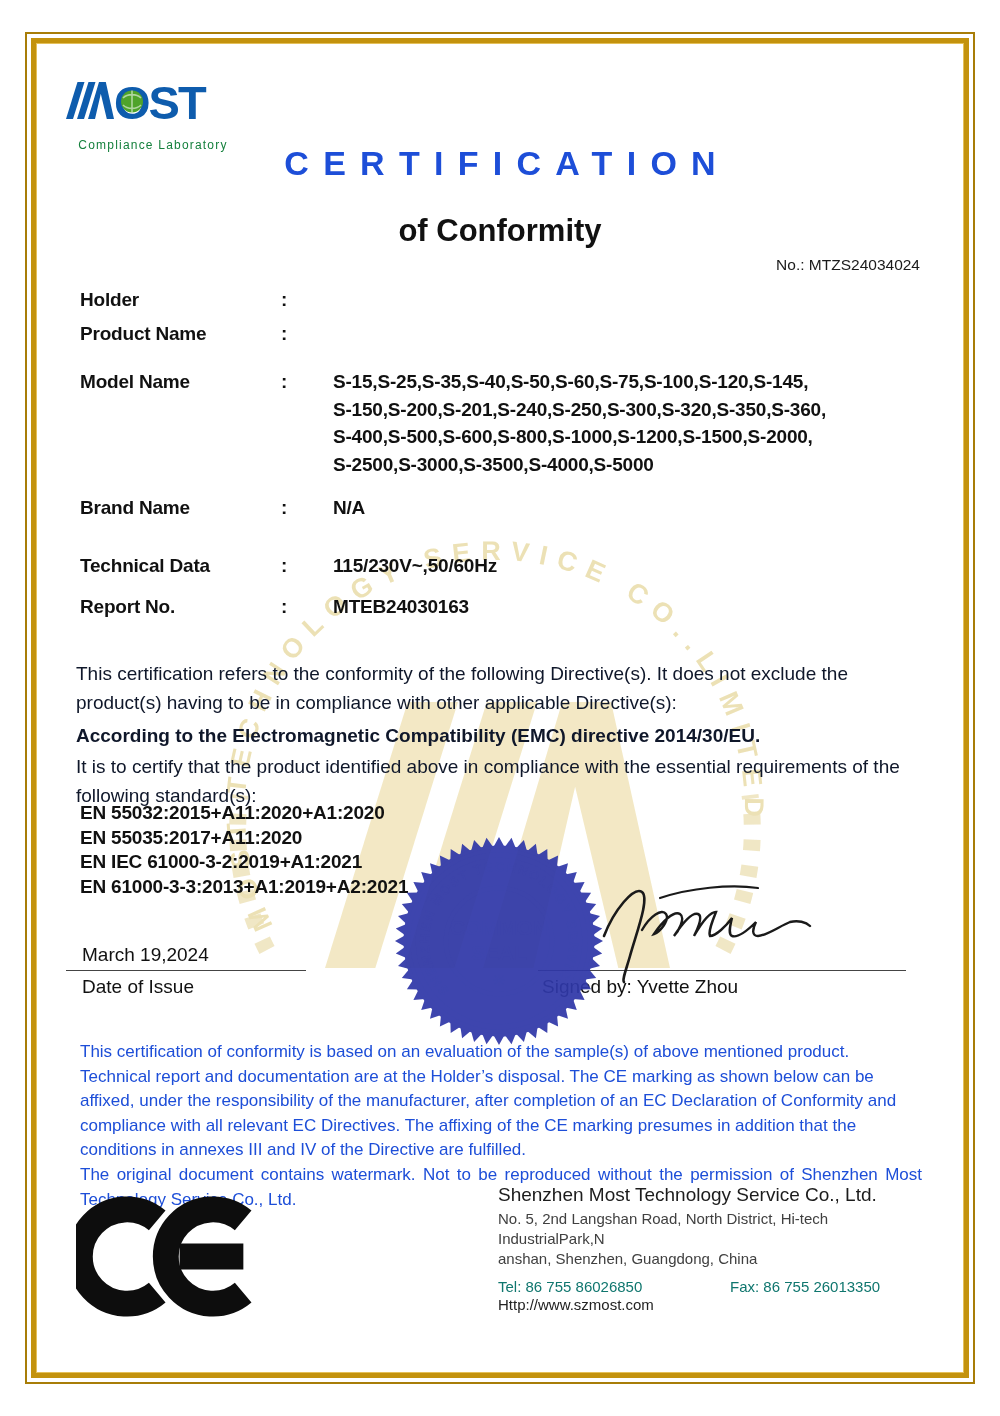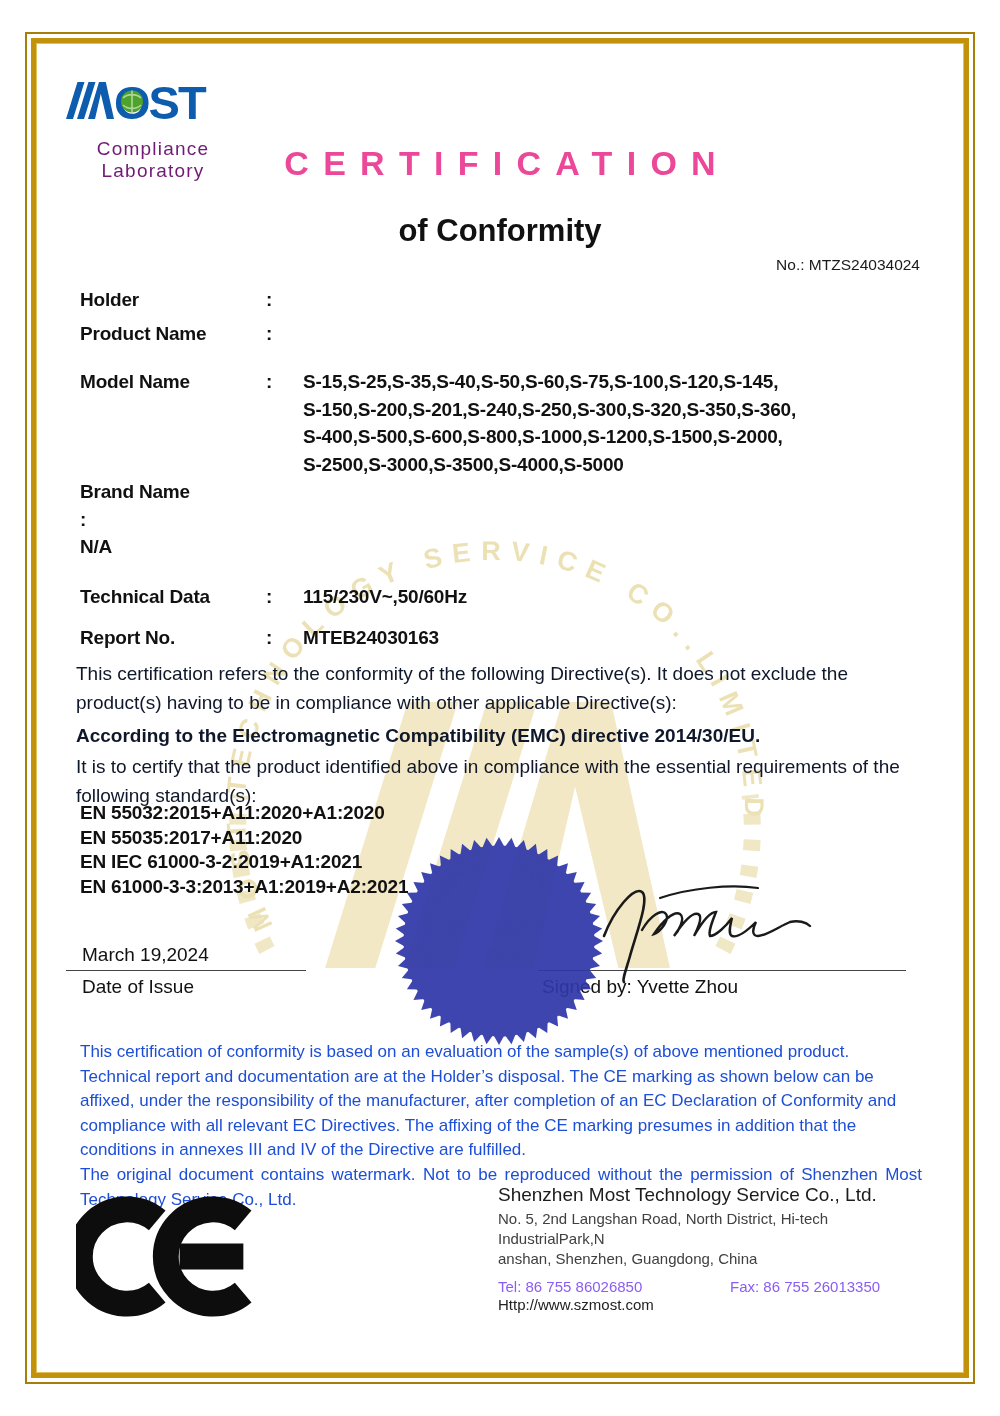--- a/index.html
+++ b/index.html
@@ -5,33 +5,33 @@
   html,body{margin:0;padding:0;background:#fff;}
   .page{position:relative;width:1000px;height:1416px;background:#fff;overflow:hidden;
         font-family:"Liberation Sans","DejaVu Sans",sans-serif;color:#111;}
   
   .border-outer{position:absolute;left:25px;top:32px;right:25px;bottom:32px;
         border:2px solid #a87d08;pointer-events:none;}
   .border-inner{position:absolute;left:31px;top:38px;right:31px;bottom:38px;
         border:5px solid #c3920d;box-shadow:inset 0 0 0 1px #e4c05a;pointer-events:none;}
   
   .logo{position:absolute;left:62px;top:74px;width:182px;}
-  .logo-caption{color:#701a75;font-size:19px;letter-spacing:1.2px;margin-top:2px;text-align:center;}
+  .logo-caption{color:#15803d;font-size:12px;letter-spacing:1.2px;margin-top:2px;text-align:center;}
   
   .title{position:absolute;left:0;right:0;top:144px;text-align:center;font-size:34px;
-         font-weight:bold;letter-spacing:0.42em;text-indent:0.42em;color:#ec4899;}
+         font-weight:bold;letter-spacing:0.42em;text-indent:0.42em;color:#1d4ed8;}
   .subtitle{position:absolute;left:0;right:0;top:213px;text-align:center;font-size:31px;font-weight:bold;}
   .cert-no{position:absolute;right:80px;top:256px;font-size:15.5px;color:#1a1a1a;}
   
   .fields{position:absolute;left:80px;top:286px;width:850px;}
-  .frow{display:flex;font-size:19px;font-weight:bold;line-height:27.5px;letter-spacing:-0.2px;}
+  .frow{display:flex;font-size:19px;font-weight:bold;line-height:27.5px;letter-spacing:-0.2px;gap:15px;}
   .flabel{width:186px;flex:none;}
   .fcolon{width:37px;flex:none;}
   .fvalue{flex:1;}
-  .r2{margin-top:6px;}.r3{margin-top:21px;}.r4{margin-top:0px;flex-direction:column;}.r5{margin-top:22px;align-items:flex-end;}.r6{margin-top:14px;align-items:flex-end;}
+  .r2{margin-top:6px;}.r3{margin-top:21px;}.r4{margin-top:16px;}.r5{margin-top:30px;align-items:flex-end;}.r6{margin-top:14px;align-items:flex-end;}
   
   .para{position:absolute;left:76px;width:843px;font-size:19px;line-height:28.5px;color:#0f172a;}
   .p-intro{top:660px;}
   .p-directive{top:722px;font-weight:bold;}
   .p-certify{top:753px;}
   .standards{position:absolute;left:80px;top:801px;font-size:19px;font-weight:bold;line-height:24.7px;letter-spacing:-0.2px;}
   
   .date-value{position:absolute;left:82px;top:944px;font-size:19px;}
   .date-line{position:absolute;left:66px;top:970px;width:240px;border-top:1.5px solid #444;}
   .date-label{position:absolute;left:82px;top:976px;font-size:19px;}
@@ -44,21 +44,21 @@
   .content{position:relative;z-index:1;}
   
   .disclaimer{position:absolute;left:80px;top:1040px;width:842px;font-size:17px;line-height:24.6px;color:#1d4ed8;}
   .disclaimer p{margin:0;}
   .disclaimer .just{text-align:justify;}
   
   .ce-mark{position:absolute;left:76px;top:1190px;}
   .footer{position:absolute;left:498px;top:1184px;width:424px;}
   .f-company{font-size:19px;color:#1c1c1c;margin-bottom:3px;}
   .f-addr{font-size:15px;line-height:20px;color:#404040;}
-  .f-telrow{display:flex;margin-top:9px;font-size:15px;color:#8b5cf6;}
+  .f-telrow{display:flex;margin-top:9px;font-size:15px;color:#0f766e;}
   .f-tel{width:232px;flex:none;}
   .f-url{font-size:15px;color:#222;margin-top:1px;}
 </style>
 </head>
 <body>
 
 <div class="page">
   <div class="border-outer"></div>
   <div class="border-inner"></div>
 

